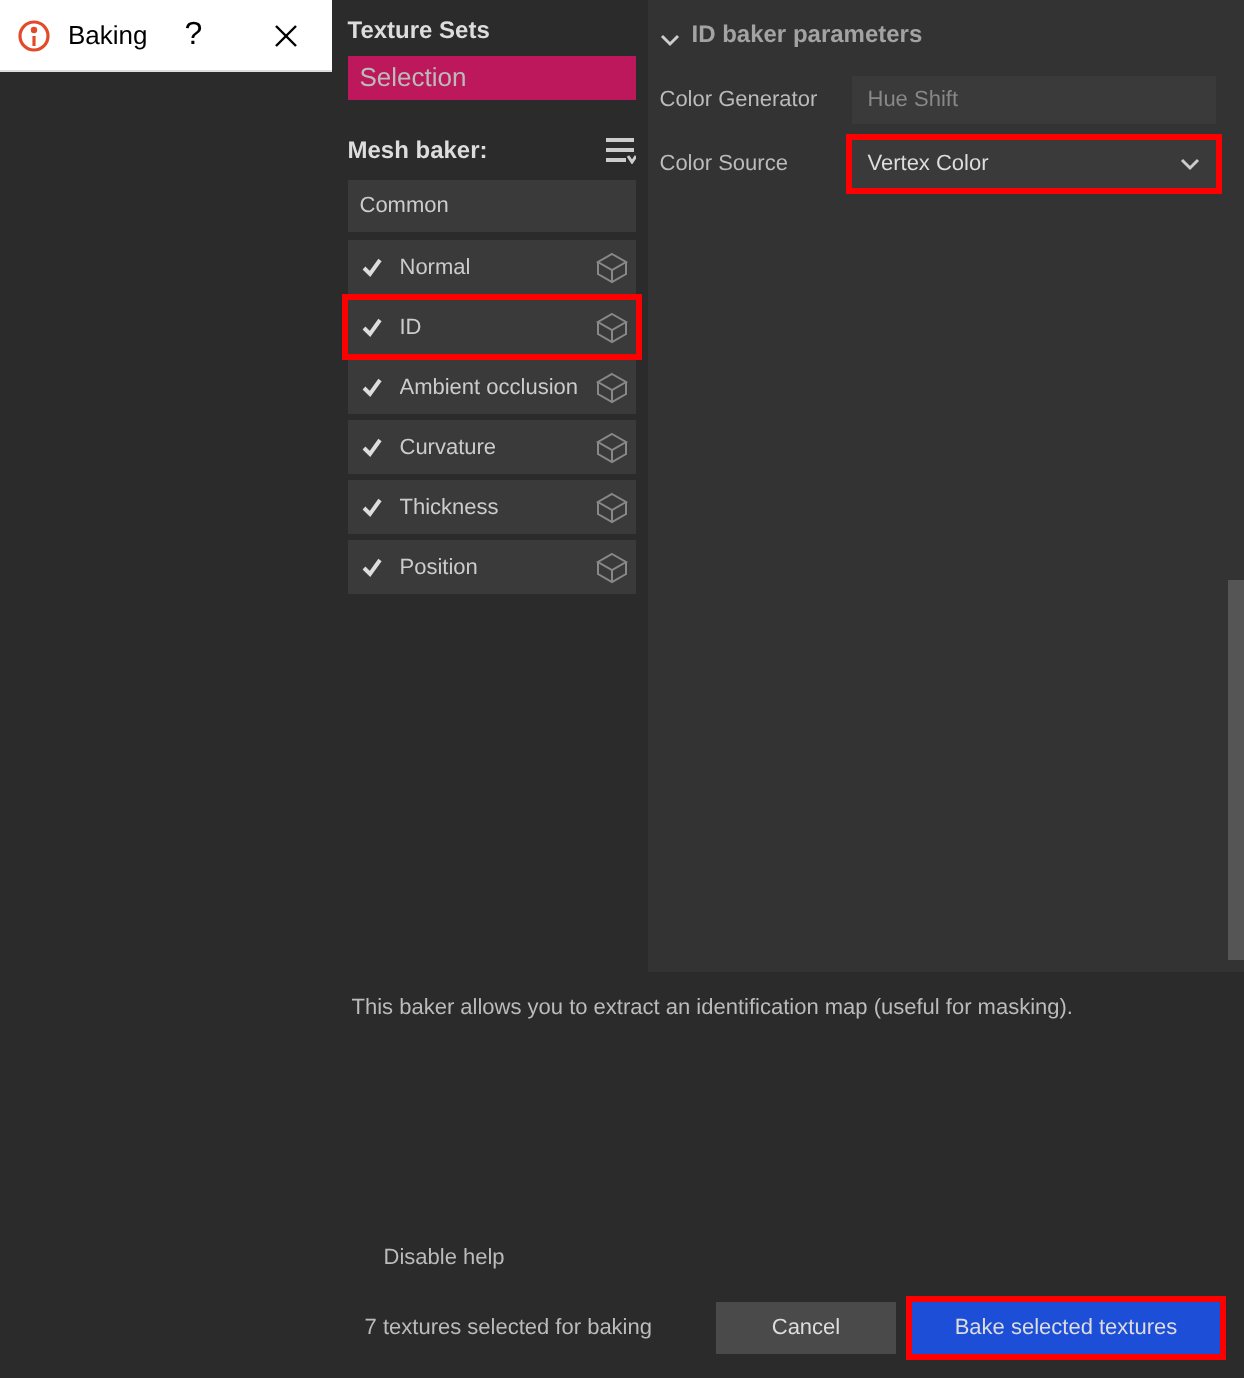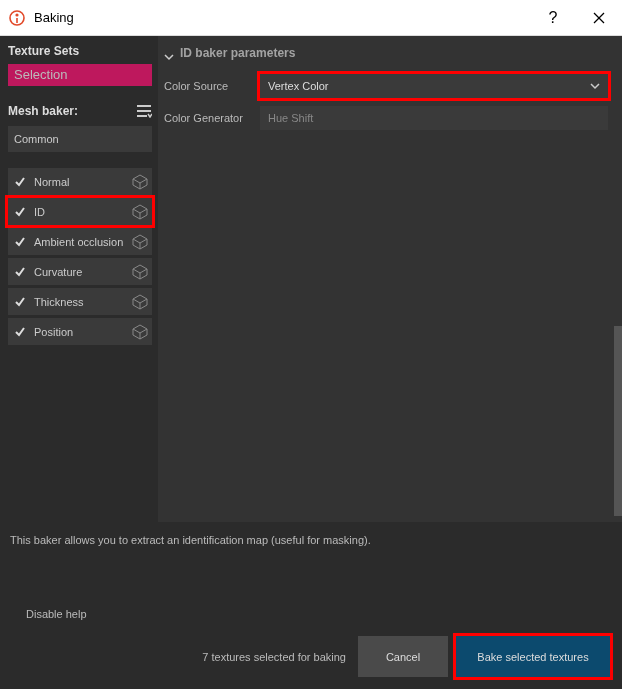--- a/index.html
+++ b/index.html
@@ -1,33 +1,33 @@
 <!DOCTYPE html>
 <html><head>
 <meta charset="utf-8">
 <style>
   * { box-sizing: border-box; margin: 0; padding: 0; font-family: "Segoe UI", Arial, sans-serif; }
   body { background: #fff; width: 622px; height: 689px; overflow: hidden; }
-  .window { width: 622px; height: 689px; display: flex; flex-direction: column; background: #2b2b2b; }
+  .window { width: 622px; height: 689px; display: flex; background: #2b2b2b; }
   .titlebar { height: 36px; background: #fff; color: #000; display: flex; align-items: center; padding: 0 0 0 8px; border-bottom: 1px solid #ddd; }
   .titlebar .app-icon { width: 18px; height: 18px; margin-right: 8px; }
   .titlebar .title { font-size: 13px; flex: 0 0 auto; }
   .titlebar .spacer { flex: 1; }
   .titlebar .tb-btn { width: 46px; height: 36px; display: flex; align-items: center; justify-content: center; font-size: 16px; }
   .tb-help { font-family: Arial; }
   .content { flex: 1; display: flex; flex-direction: column; background: #2b2b2b; color: #c8c8c8; }
   .main-row { display: flex; height: 486px; }
   .left-col { width: 158px; padding: 8px 6px 0 8px; font-size: 12px; }
   .right-col { flex: 1; background: #333333; padding: 10px 14px 0 6px; position: relative; }
   .section-title { font-weight: 600; color: #ddd; font-size: 12px; margin-bottom: 6px; }
   .selection-box { background: #be185d; height: 22px; line-height: 22px; padding: 0 6px; font-size: 13px; color: #bbb; margin-bottom: 18px; }
   .mesh-header { display: flex; align-items: center; justify-content: space-between; margin-bottom: 8px; }
   .mesh-header .lbl { font-weight: 600; font-size: 12px; color: #ddd; }
   .lines-icon { width: 16px; height: 14px; }
-  .group-label { background: #3a3a3a; height: 26px; line-height: 26px; padding: 0 6px; font-size: 11px; color: #ccc; margin-bottom: 16px; }
+  .group-label { background: #3a3a3a; height: 26px; line-height: 26px; padding: 0 6px; font-size: 11px; color: #ccc; margin-bottom: 4px; }
   .map-list { display: flex; flex-direction: column; gap: 3px; }
   .map-item { background: #3a3a3a; height: 27px; display: flex; align-items: center; padding: 0 4px 0 6px; font-size: 11px; color: #ccc; position: relative; }
   .map-item.highlight { outline: 3px solid #ff0000; outline-offset: 0; }
   .chk { width: 12px; height: 12px; margin-right: 8px; display: inline-flex; align-items: center; justify-content: center; }
   .chk svg { width: 12px; height: 12px; }
   .map-name { flex: 1; white-space: nowrap; overflow: hidden; }
   .cube-icon { width: 16px; height: 16px; opacity: 0.7; }
   .param-header { display: flex; align-items: center; gap: 6px; margin-bottom: 14px; }
   .param-header .chevron { width: 10px; height: 10px; }
   .param-title { font-weight: 600; font-size: 12px; color: #a3a3a3; }
@@ -36,24 +36,24 @@
   .param-field { flex: 1; }
   .select { background: #3a3a3a; height: 24px; border: none; display: flex; align-items: center; justify-content: space-between; padding: 0 8px; font-size: 11px; color: #ddd; }
   .select.highlight { outline: 3px solid #ff0000; }
   .select .chev { width: 10px; height: 10px; }
   .text-input { background: #3a3a3a; height: 24px; border: none; padding: 0 8px; font-size: 11px; color: #888; display: flex; align-items: center; }
   .scroll-indicator { position: absolute; right: 0; top: 290px; width: 8px; height: 190px; background: #555; }
   .desc { padding: 12px 10px 0 10px; font-size: 11px; color: #bbb; }
   .bottom-area { margin-top: auto; padding: 8px 10px 8px 10px; }
   .disable-help { font-size: 11px; color: #bbb; padding: 18px 10px 12px 16px; }
   .footer { display: flex; align-items: center; gap: 8px; justify-content: flex-end; padding: 4px 2px 4px 2px; }
-  .footer-status { font-size: 11px; color: #bbb; margin-right: 4px; }
-  .btn { height: 41px; border: none; font-size: 11px; color: #ddd; display: flex; align-items: center; justify-content: center; cursor: pointer; }
+  .footer-status { font-size: 11px; color: #bbb; margin-right: 24px; }
+  .btn { height: 26px; border: none; font-size: 11px; color: #ddd; display: flex; align-items: center; justify-content: center; cursor: pointer; }
   .btn-cancel { width: 90px; background: #4a4a4a; }
-  .btn-bake { width: 154px; background: #0c4a6e; }
+  .btn-bake { width: 154px; background: #1d4ed8; }
   .btn-bake.highlight { outline: 3px solid #ff0000; }
 </style>
 </head>
 <body>
 
 <div class="window">
   <div class="titlebar">
     <span class="app-icon">
       <svg viewBox="0 0 18 18">
           <circle cx="9" cy="9" r="7" fill="none" stroke="#e24a2a" stroke-width="1.6"></circle>
@@ -178,38 +178,38 @@
         <div class="param-header">
           <span class="chevron">
             <svg viewBox="0 0 10 10">
                 <polyline points="1,3 5,7 9,3" fill="none" stroke="#ccc" stroke-width="1.5"></polyline>
               </svg>
           </span>
           <span class="param-title">ID baker parameters</span>
         </div>
 
         <div class="param-row">
+          <div class="param-label">Color Generator</div>
+          <div class="param-field">
+            <div class="text-input">
+              <span>Hue Shift</span>
+            </div>
+          </div>
+        </div>
+
+        <div class="param-row">
           <div class="param-label">Color Source</div>
           <div class="param-field">
             <div class="select highlight">
               <span>Vertex Color</span>
               <span class="chev">
                 <svg viewBox="0 0 10 10">
                     <polyline points="1,3 5,7 9,3" fill="none" stroke="#ccc" stroke-width="1.5"></polyline>
                   </svg>
               </span>
-            </div>
-          </div>
-        </div>
-
-        <div class="param-row">
-          <div class="param-label">Color Generator</div>
-          <div class="param-field">
-            <div class="text-input">
-              <span>Hue Shift</span>
             </div>
           </div>
         </div>
 
         <div class="scroll-indicator"></div>
       </div>
     </div>
 
     <div class="desc">This baker allows you to extract an identification map (useful for masking).</div>
 

